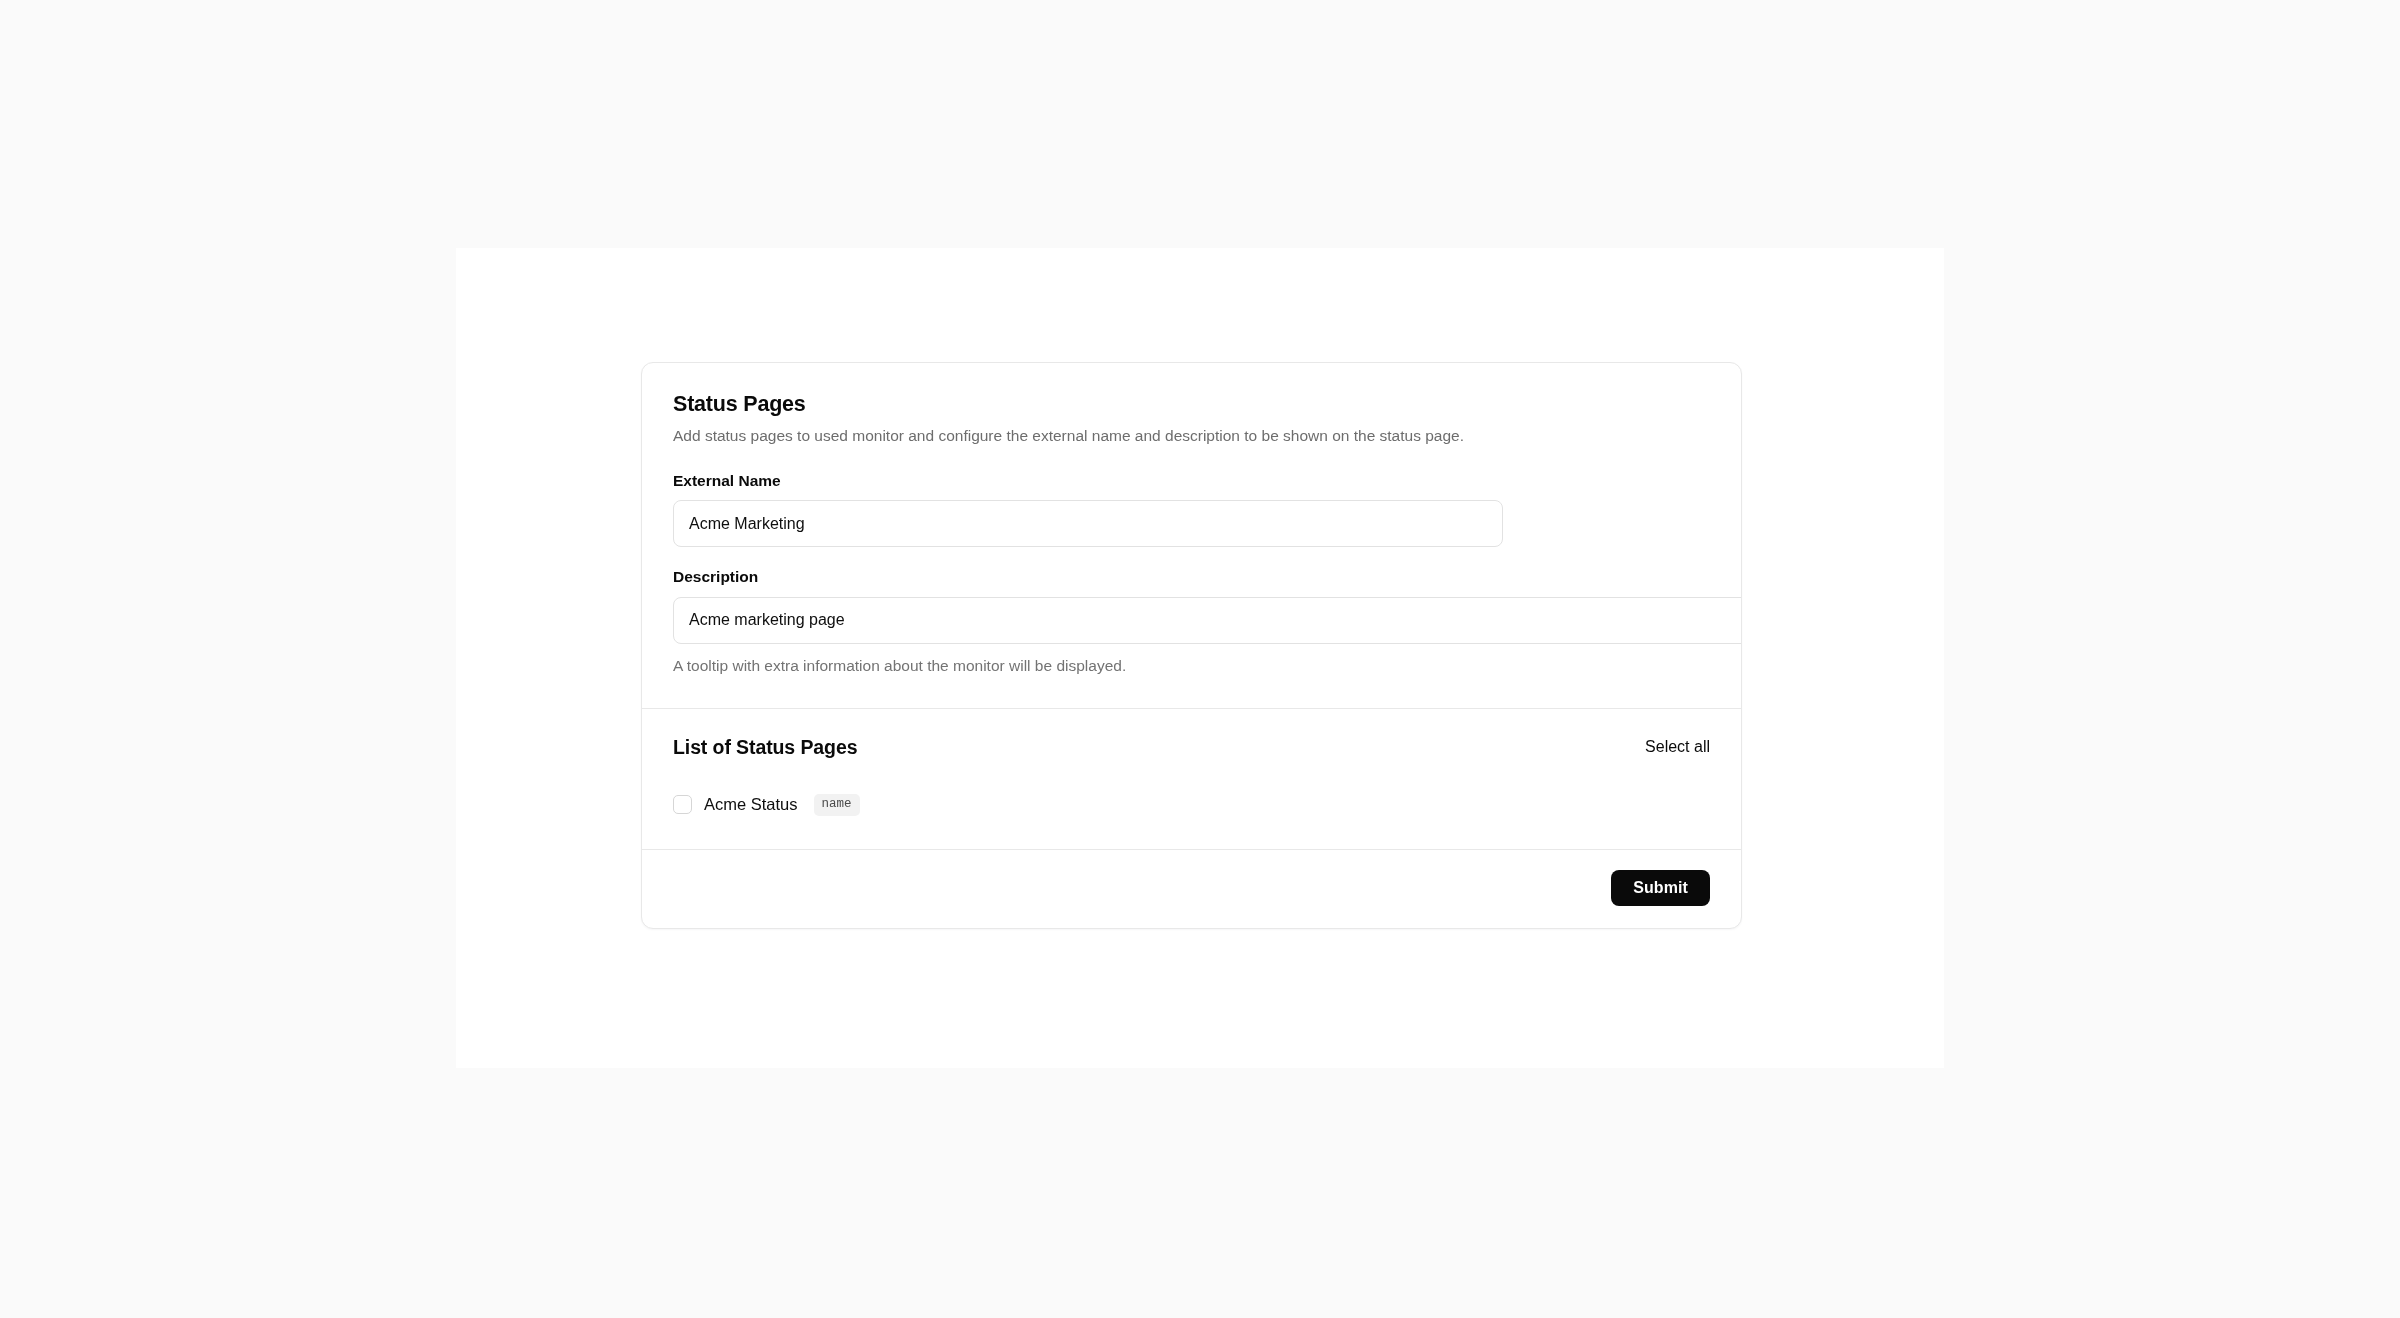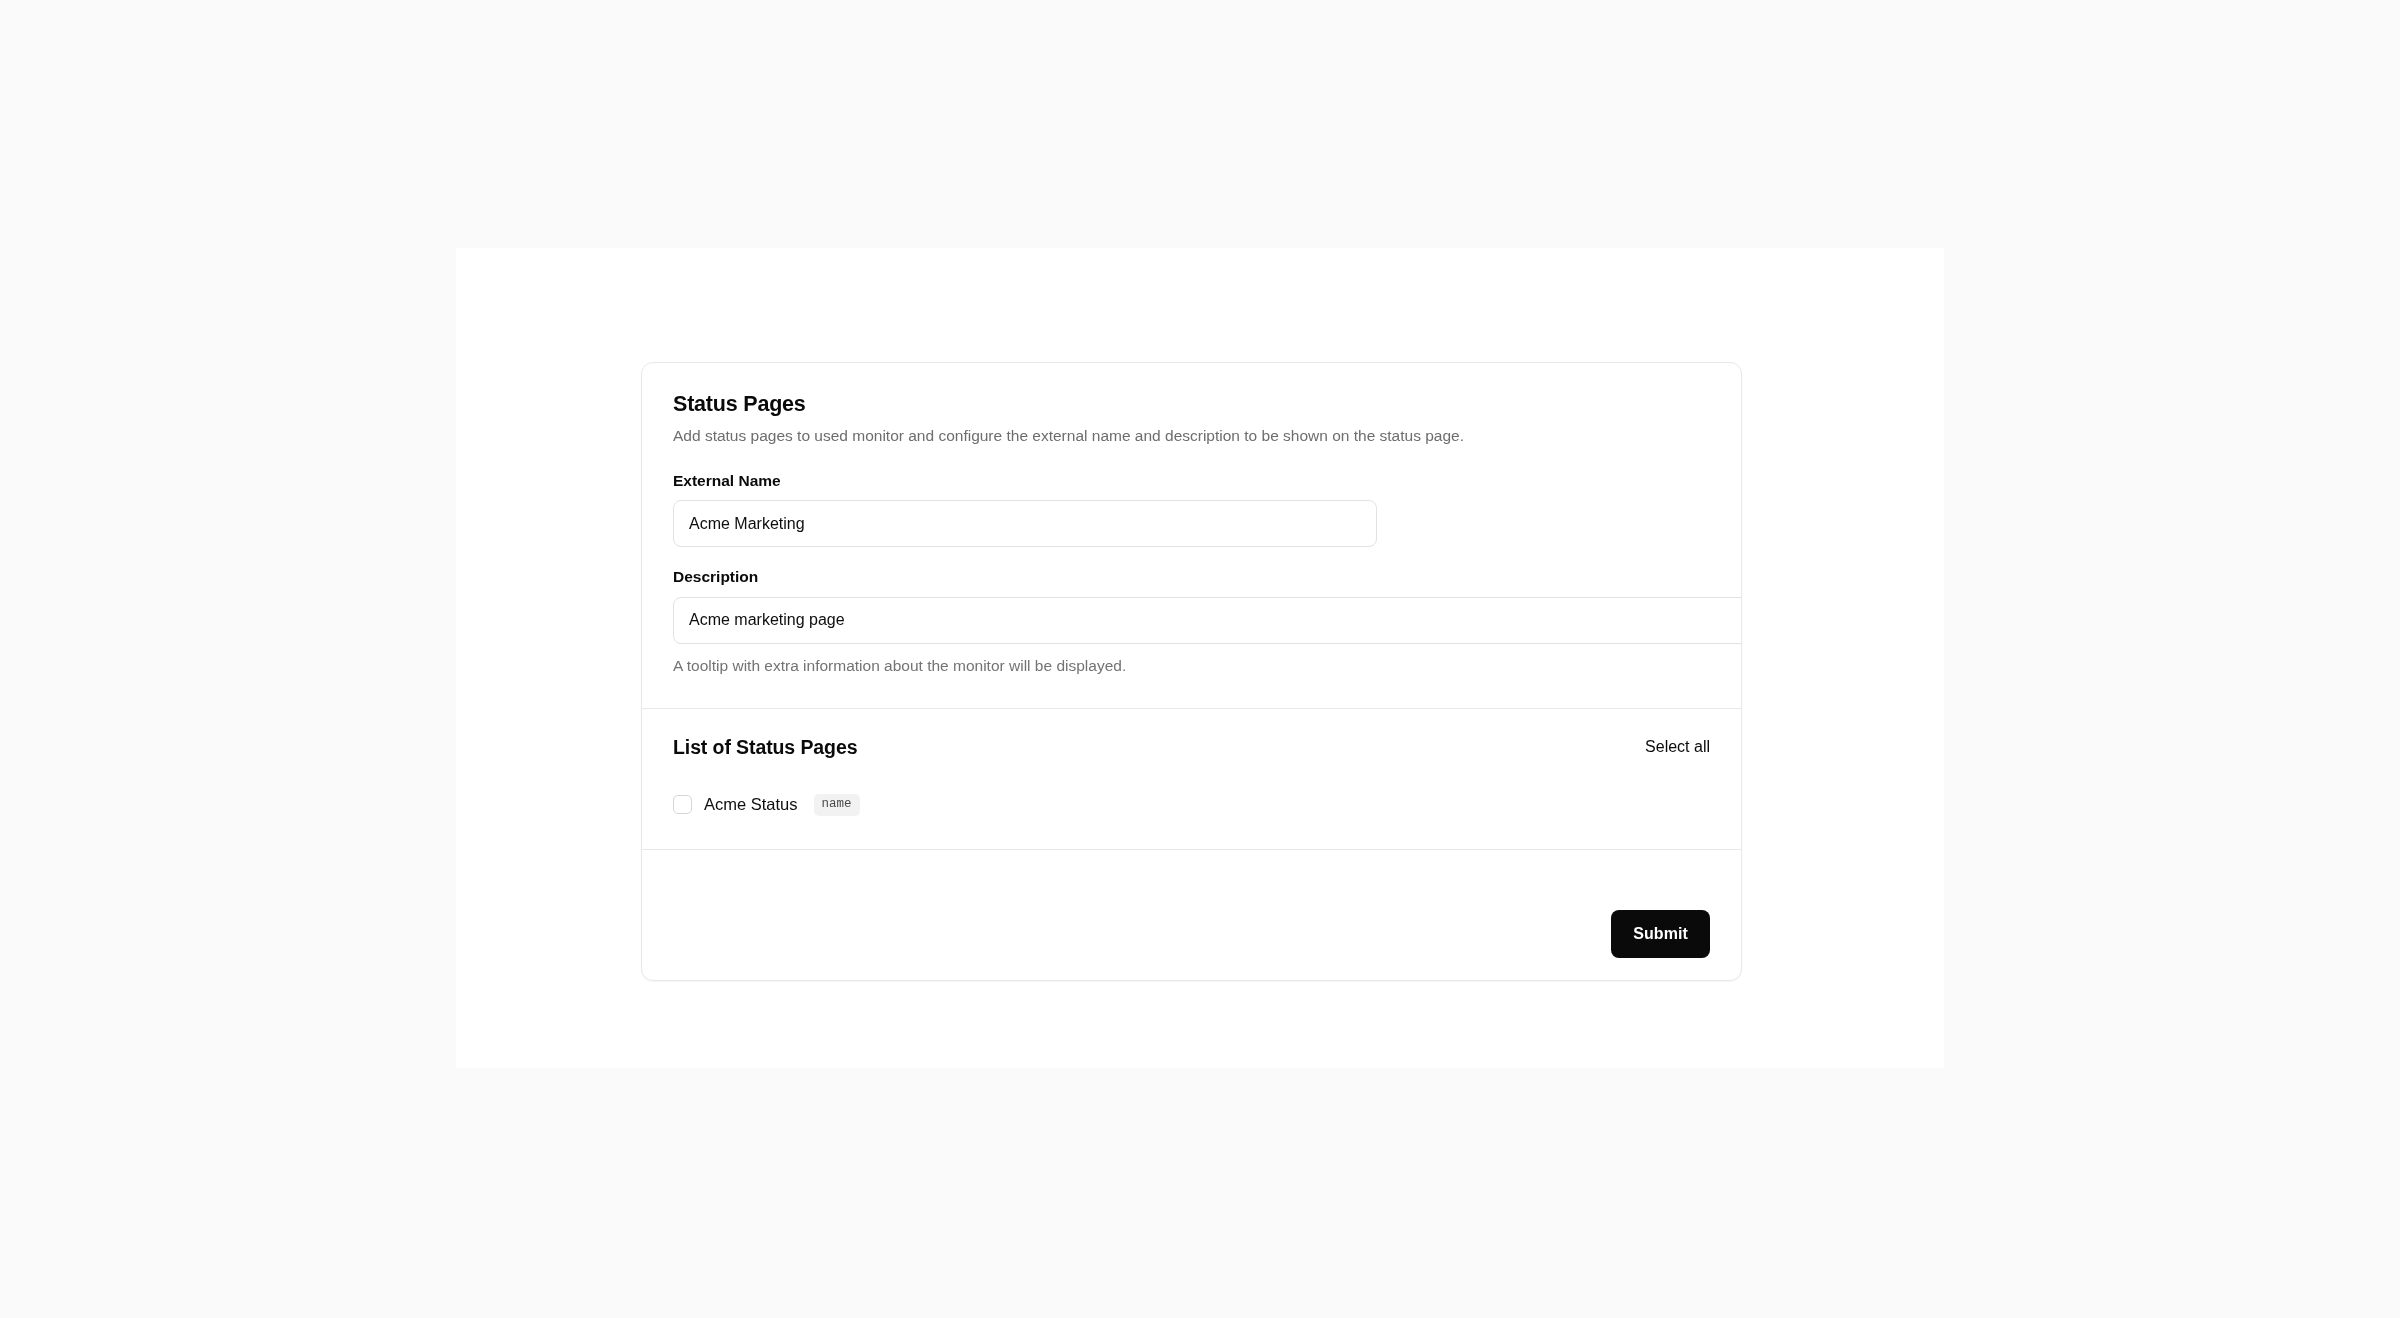--- a/index.html
+++ b/index.html
@@ -70,21 +70,21 @@
     border-radius: 8px;
     background: #ffffff;
     font-family: "Liberation Sans", sans-serif;
     font-size: 16px;
     color: #0e0e0e;
     padding: 0 15px;
     outline: none;
   }
   .text-input::placeholder { color: #a3a3a3; }
 
-  .input-external-name { width: 704px; }
+  .input-external-name { width: 830px; }
   .input-description { width: 1220px; }
 
   .help-text {
     font-size: 15.5px;
     color: #737373;
     line-height: 1.48;
     margin: 11px 0 0 0;
     max-width: 640px;
   }
   .help-text.wide { max-width: 1000px; }
@@ -172,25 +172,24 @@
   }
 
   .submit-button {
     background: #0a0a0a;
     color: #ffffff;
     font-family: "Liberation Sans", sans-serif;
     font-size: 16px;
     font-weight: 700;
     border: none;
     border-radius: 8px;
-    height: 48px;
+    height: 36px;
     padding: 0 22px;
     cursor: pointer;
     letter-spacing: 0.1px;
-    margin-top: 40px;
   }
 </style>
 </head>
 <body>
 
 <div class="page-canvas">
 </div>
 
 <div class="card">
 

